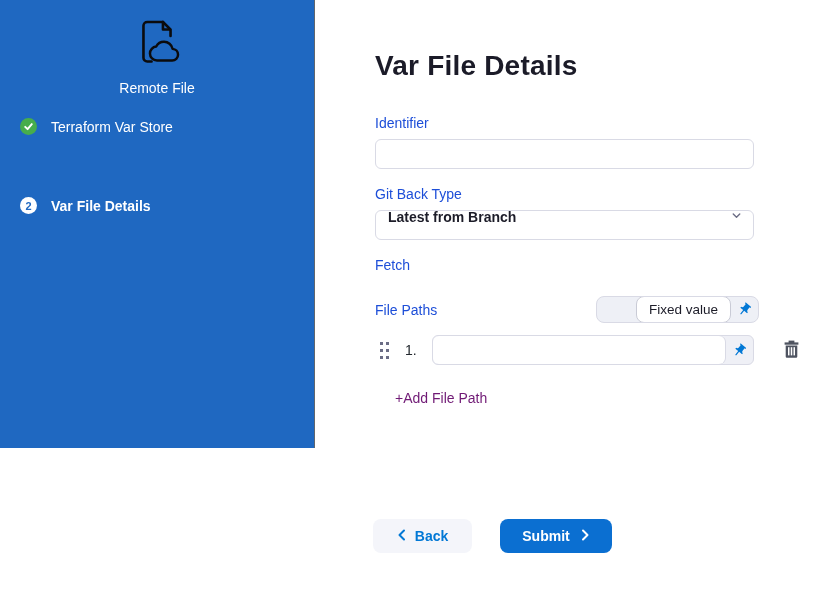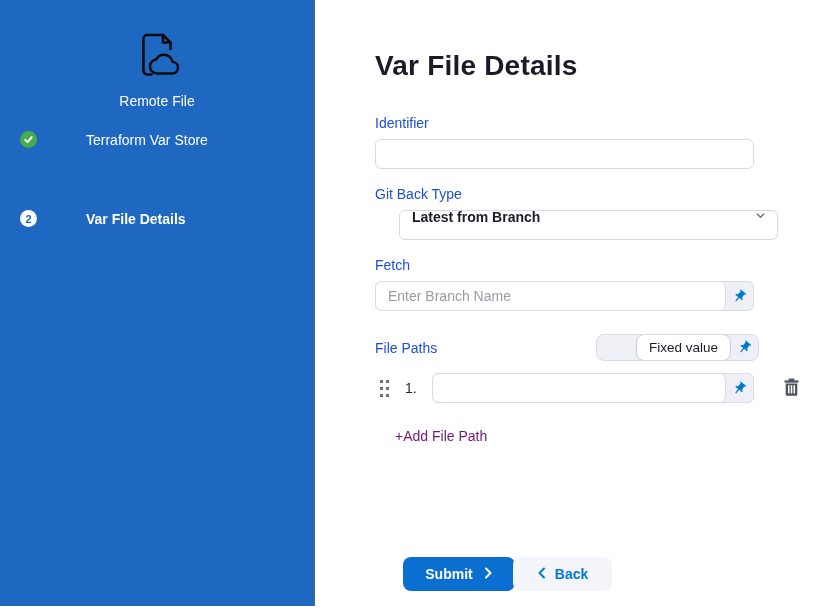--- a/index.html
+++ b/index.html
@@ -8,39 +8,38 @@
     font-family: "Liberation Sans", sans-serif;
     background: #ffffff;
     display: flex;
     color: #1c1c28;
   }
 
   
   .sidebar {
     width: 315px;
     min-width: 315px;
-    height: 606px;
+    height: 448px;
     background: #1f68c1;
     border-right: 1px solid #60666e;
-    padding-top: 29px;
+    padding-top: 16px;
   }
   .wizard-icon-wrap { display: flex; justify-content: center; }
   .wizard-icon-label {
     margin-top: 8px;
     text-align: center;
     color: #ffffff;
     font-size: 14px;
   }
   .steps { margin-top: 22px; }
   .step {
     display: flex;
     align-items: flex-end;
     padding-left: 20px;
     cursor: pointer;
-    gap: 35px;
   }
   .step + .step { margin-top: 62px; }
   .step-label { color: #ffffff; font-size: 14px; margin-left: 14px; }
   .step.active .step-label { font-weight: bold; }
   .check-circle {
     width: 17px; height: 17px; border-radius: 50%;
     background: #47ad4c;
     display: flex; align-items: center; justify-content: center;
     flex: none;
   }
@@ -74,21 +73,20 @@
     color: #1c1c28;
     outline: none;
     display: block;
   }
   .text-input::placeholder { color: #9a9ba7; }
 
   .select-box {
     display: flex; align-items: center; justify-content: space-between;
     padding: 0 10px 16px 12px;
     cursor: pointer;
-    margin-left: 24px;
   }
   .select-value { font-size: 14px; font-weight: 600; color: #1c1c28; }
 
   .pin-input-wrap {
     display: flex; align-items: stretch;
     background: #eff0f6;
     overflow: hidden;
   }
   .pin-input-wrap .inner-input {
     flex: 1;
@@ -249,28 +247,20 @@
         <svg width="13" height="13" viewBox="0 0 14 14" fill="none">
           <polyline points="3.5,5.5 7,9 10.5,5.5" stroke="#6b6d85" stroke-width="1.5" stroke-linecap="round" stroke-linejoin="round" fill="none"></polyline>
         </svg>
       </span>
     </div>
   </div>
 
   
   <div class="field mt-17">
     <div class="field-label">Fetch</div>
-    <div class="pin-input-wrap">
-      <input class="inner-input" type="text" placeholder="Enter Branch Name" style="">
-      <span class="pin-cell">
-        <svg class="pin-icon" width="15" height="15" viewBox="0 0 24 24">
-          <path d="M16 9V4h1c.55 0 1-.45 1-1s-.45-1-1-1H7c-.55 0-1 .45-1 1s.45 1 1 1h1v5c0 1.66-1.34 3-3 3v2h5.97v7l1 1 1-1v-7H19v-2c-1.66 0-3-1.34-3-3z" fill="#0278d5"></path>
-        </svg>
-      </span>
-    </div>
   </div>
 
   
   <div class="filepaths-header">
     <div class="field-label" style="margin-bottom:0">File Paths</div>
     <div class="multitype-group">
       <button class="multitype-btn">Fixed value</button>
       <span class="pin-cell">
         <svg class="pin-icon" width="15" height="15" viewBox="0 0 24 24">
           <path d="M16 9V4h1c.55 0 1-.45 1-1s-.45-1-1-1H7c-.55 0-1 .45-1 1s.45 1 1 1h1v5c0 1.66-1.34 3-3 3v2h5.97v7l1 1 1-1v-7H19v-2c-1.66 0-3-1.34-3-3z" fill="#0278d5"></path>
@@ -309,30 +299,30 @@
           <rect x="10.5" y="7.2" width="1.5" height="8.2" fill="#ffffff"></rect>
         </svg>
       </span>
     </button>
   </div>
 
   <a class="add-link">+Add File Path</a>
 
   
   <div class="footer">
+    <button class="btn btn-back">
+      <span class="chev">
+        <svg width="9" height="12" viewBox="0 0 9 12" fill="none">
+          <polyline points="7,1.5 2.5,6 7,10.5" stroke="#0278d5" stroke-width="2" stroke-linecap="round" stroke-linejoin="round" fill="none"></polyline>
+        </svg>
+      </span>
+      <span>Back</span>
+    </button>
     <button class="btn btn-submit">
       <span>Submit</span>
       <span class="chev">
         <svg width="9" height="12" viewBox="0 0 9 12" fill="none">
           <polyline points="2,1.5 6.5,6 2,10.5" stroke="#ffffff" stroke-width="2" stroke-linecap="round" stroke-linejoin="round" fill="none"></polyline>
         </svg>
       </span>
     </button>
-    <button class="btn btn-back">
-      <span class="chev">
-        <svg width="9" height="12" viewBox="0 0 9 12" fill="none">
-          <polyline points="7,1.5 2.5,6 7,10.5" stroke="#0278d5" stroke-width="2" stroke-linecap="round" stroke-linejoin="round" fill="none"></polyline>
-        </svg>
-      </span>
-      <span>Back</span>
-    </button>
   </div>
 </div>
 
 </body></html>

